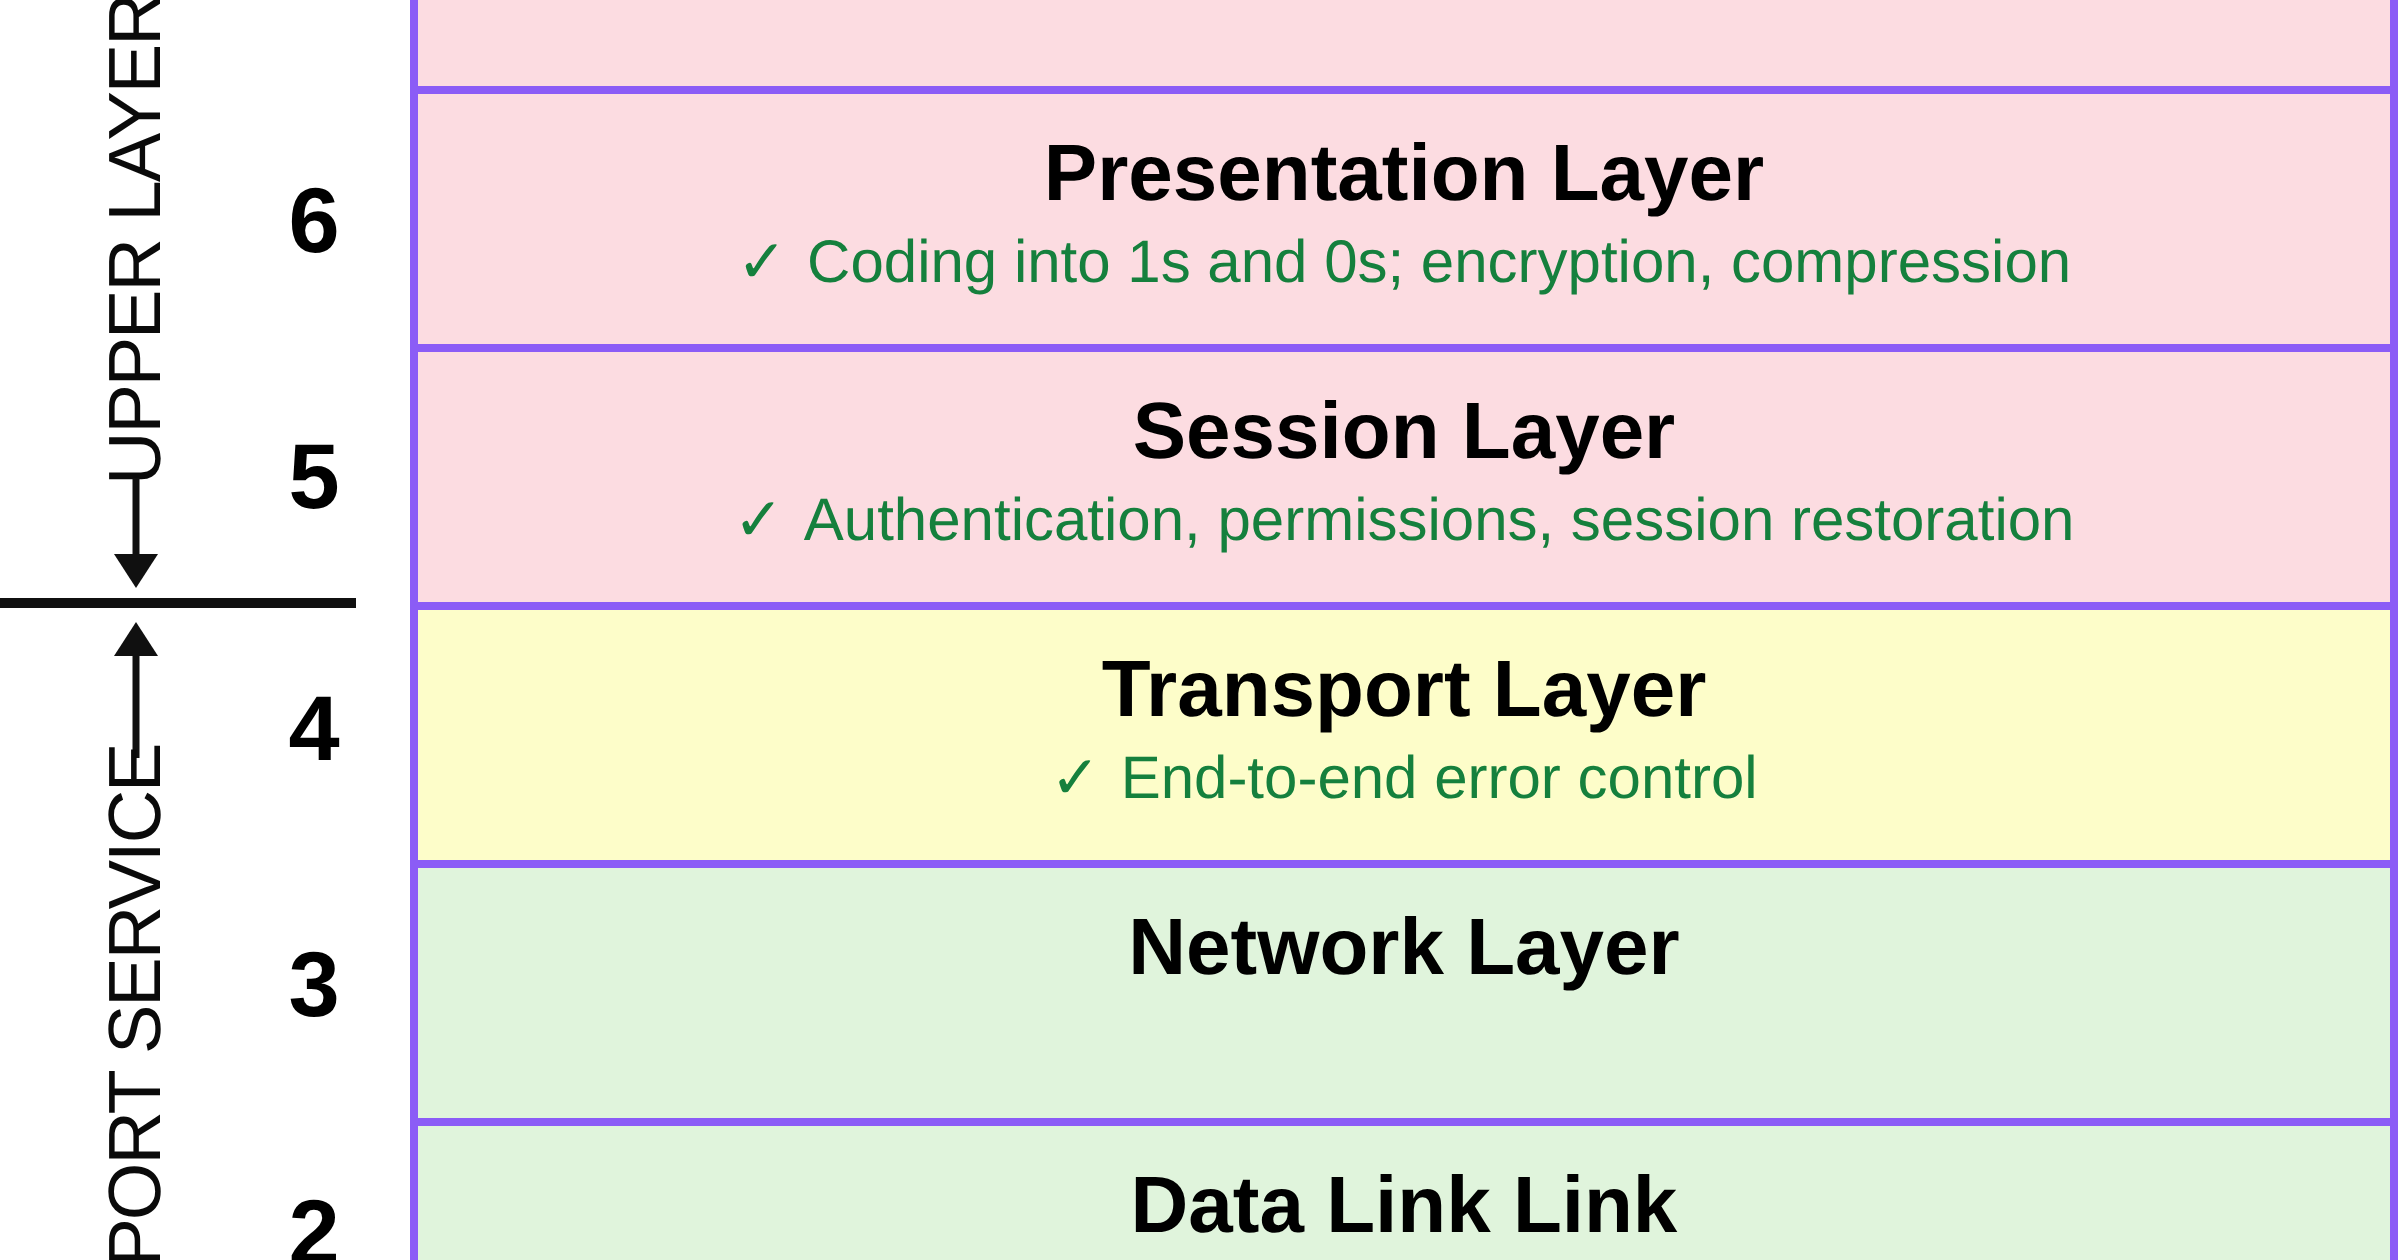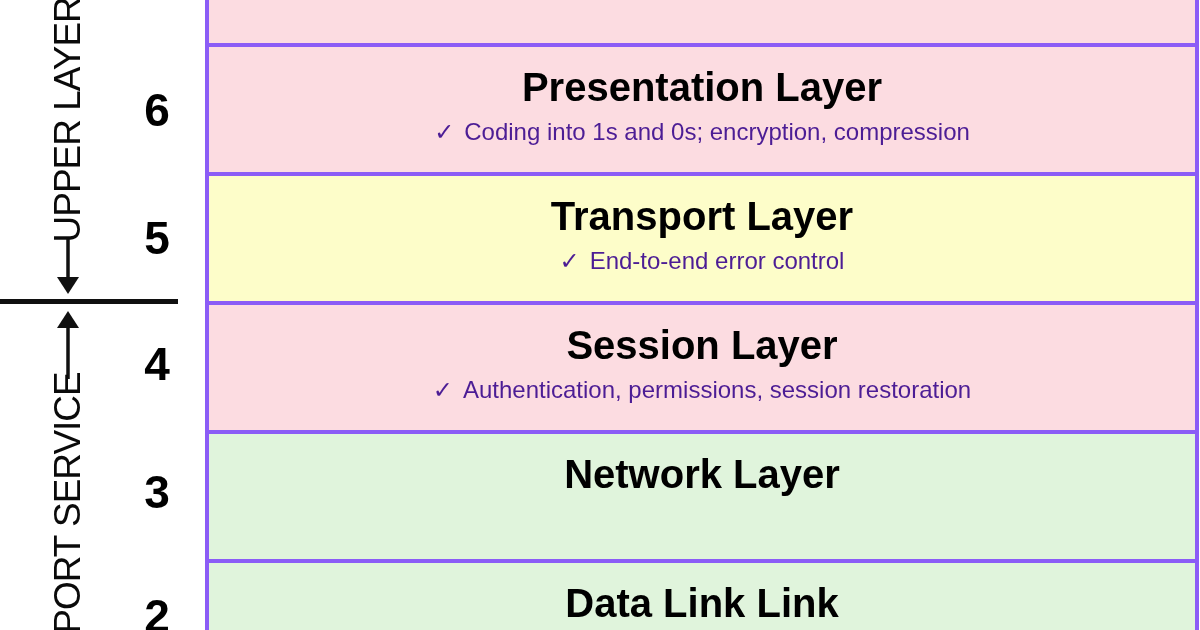--- a/index.html
+++ b/index.html
@@ -28,23 +28,23 @@
   .layer + .layer { margin-top: -4px; }
   .layer .title {
     margin-top: 18px;
     font-size: 40px;
     line-height: 44px;
     font-weight: bold;
     color: #000;
   }
   .layer .detail {
     margin-top: 6px;
-    font-size: 24px;
+    font-size: 30px;
     line-height: 34px;
-    color: #4c1d95;
+    color: #15803d;
   }
   .layer .detail .check { margin-right: 10px; }
 
   
   .rail-num {
     position: absolute;
     left: 128px;
     width: 58px;
     text-align: center;
     font-size: 46px;
@@ -115,31 +115,31 @@
 
   </div>
 
   <div class="layer" style="background: rgb(252, 220, 225);">
     <div class="title">Presentation Layer</div>
     <div class="detail">
       <span class="check">✓</span><span>Coding into 1s and 0s; encryption, compression</span>
     </div>
   </div>
 
+  <div class="layer" style="background: rgb(252, 220, 225);">
+    <div class="title">Session Layer</div>
+    <div class="detail">
+      <span class="check">✓</span><span>Authentication, permissions, session restoration</span>
+    </div>
+  </div>
+
   <div class="layer" style="background: rgb(253, 253, 201);">
     <div class="title">Transport Layer</div>
     <div class="detail">
       <span class="check">✓</span><span>End-to-end error control</span>
-    </div>
-  </div>
-
-  <div class="layer" style="background: rgb(252, 220, 225);">
-    <div class="title">Session Layer</div>
-    <div class="detail">
-      <span class="check">✓</span><span>Authentication, permissions, session restoration</span>
     </div>
   </div>
 
   <div class="layer" style="background: rgb(224, 244, 220);">
     <div class="title">Network Layer</div>
   </div>
 
   <div class="layer" style="background: rgb(224, 244, 220);">
     <div class="title">Data Link Link</div>
 

